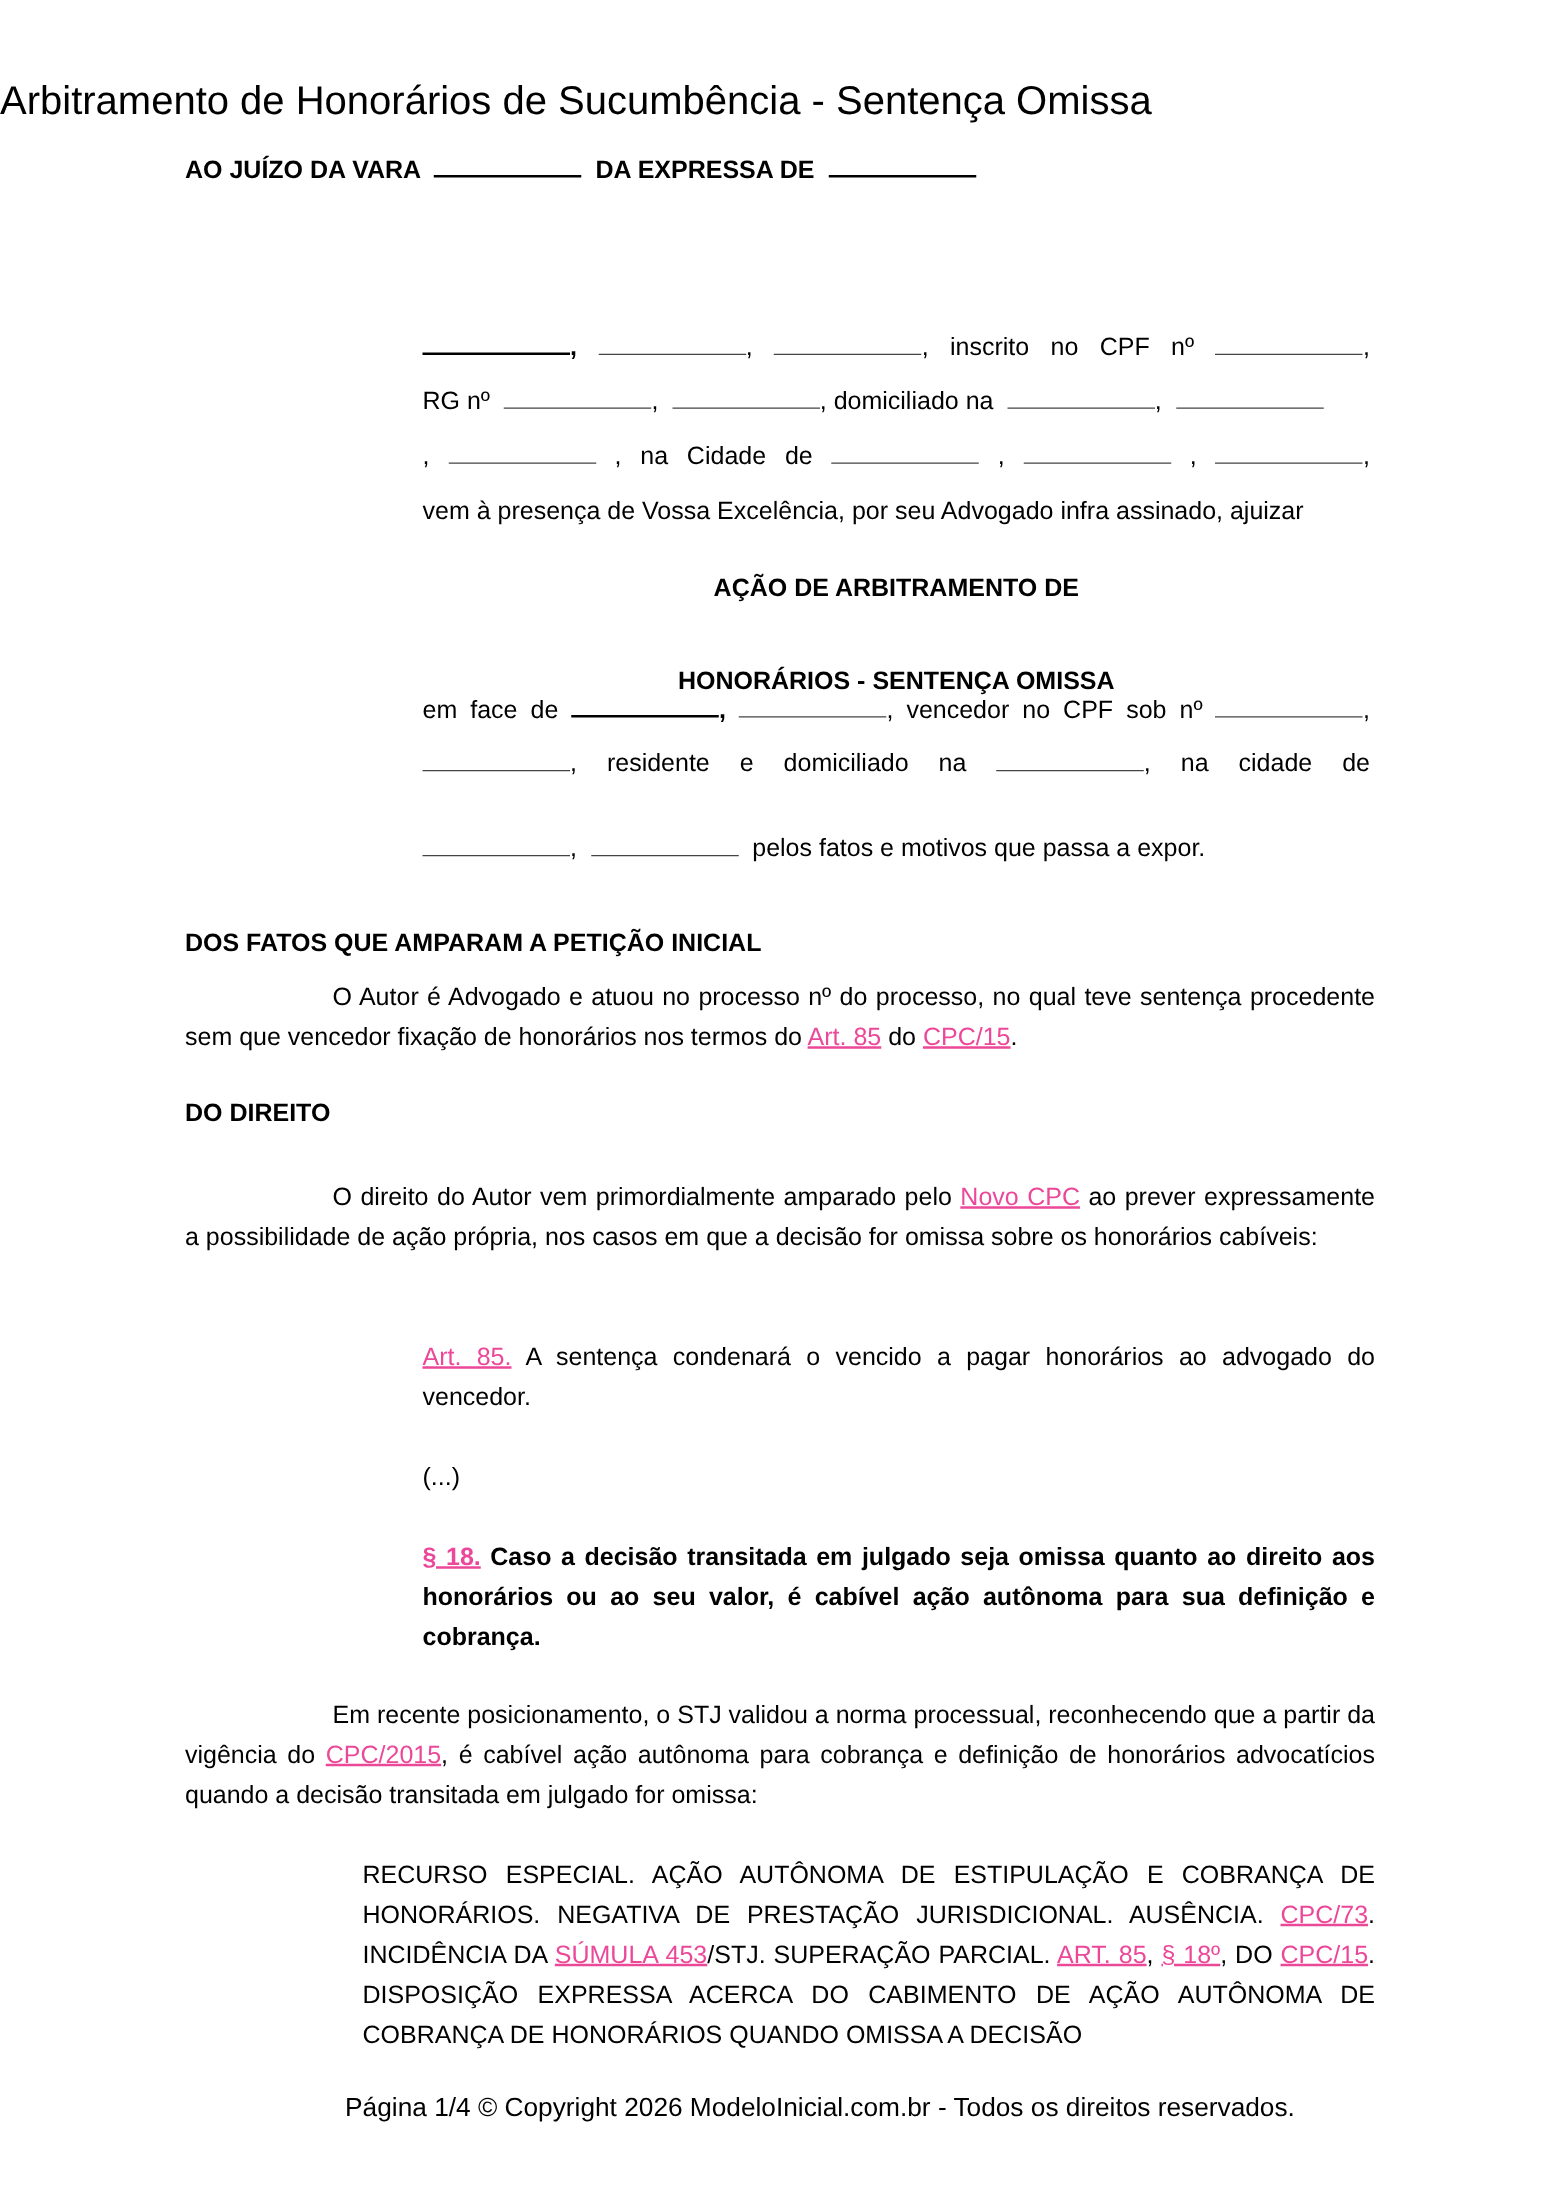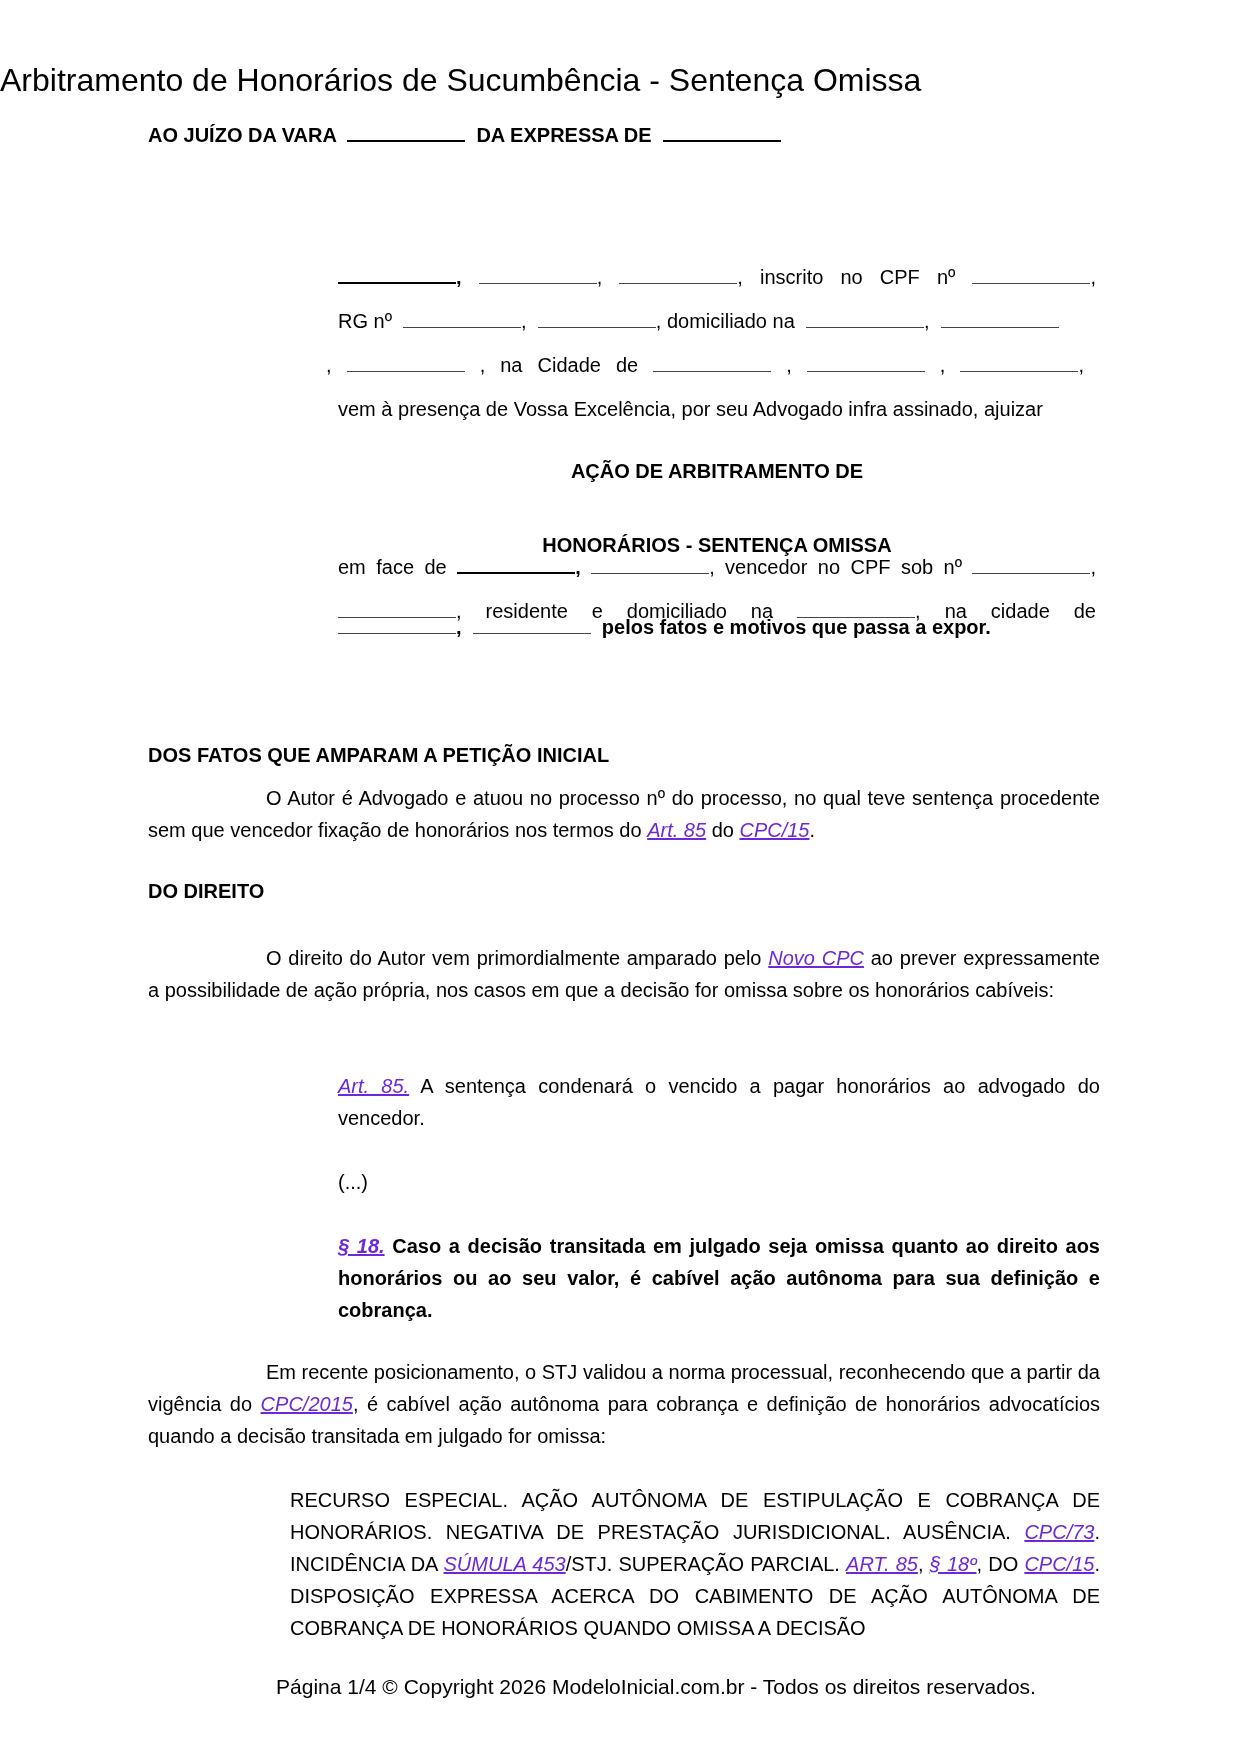--- a/index.html
+++ b/index.html
@@ -6,21 +6,21 @@
   body { width: 1240px; height: 1754px; position: relative; overflow: hidden;
          font-family: "Liberation Sans", sans-serif; color: #000; }
   .abs { position: absolute; }
   .header-title { left: 0; width: 1072px; top: 62px; text-align: left; font-size: 32px; }
   .bold { font-weight: bold; }
   .line { font-size: 20px; white-space: nowrap; }
   .just { text-align: justify; text-align-last: justify; white-space: normal; }
   .fill { display: inline-block; border-bottom: 1px solid #444; height: 16px; vertical-align: baseline; }
   .fill.thick { border-bottom: 2px solid #000; }
   .w118 { width: 118px; }
-  a.link { color: #6d28d9; text-decoration: underline; font-style: italic; }
+  a.link { color: #ec4899; text-decoration: underline; }
   .para { font-size: 20px; line-height: 32px; text-align: justify; }
   .center { text-align: center; }
   .footer { left: 0; width: 1240px; top: 1675px; text-align: center; font-size: 21px; padding-left: 36px; }
 </style>
 </head>
 <body>
 
 <div class="abs header-title">Arbitramento de Honorários de Sucumbência - Sentença Omissa</div>
 
 <div class="abs line bold" style="left:148px; top:124px;">
@@ -38,21 +38,21 @@
   <span class="fill w118"></span>,
 </div>
 <div class="abs line" style="left:338px; width:758px; top:310px;">
   <span>RG nº</span>
   &nbsp;<span class="fill w118"></span>,
   &nbsp;<span class="fill w118"></span>,
   <span>domiciliado na</span>
   &nbsp;<span class="fill w118"></span>,
   &nbsp;<span class="fill w118"></span>
 </div>
-<div class="abs line just" style="left:326px; width:758px; top:354px;">
+<div class="abs line just" style="left:338px; width:758px; top:354px;">
   ,&nbsp;<span class="fill w118"></span>
   ,&nbsp;<span>na Cidade de</span>
   <span class="fill w118"></span>
   , <span class="fill w118"></span>
   , <span class="fill w118"></span>,
 </div>
 <div class="abs line" style="left:338px; top:398px;">vem à presença de Vossa Excelência, por seu Advogado infra assinado, ajuizar</div>
 
 <div class="abs line bold center" style="left:338px; width:758px; top:460px;">AÇÃO DE ARBITRAMENTO DE</div>
 <div class="abs line bold center" style="left:338px; width:758px; top:492px;margin-top:42px;">HONORÁRIOS - SENTENÇA OMISSA</div>
@@ -63,21 +63,21 @@
   <span class="fill w118"></span>,
   <span>vencedor no CPF sob nº</span>
   <span class="fill w118"></span>,
 </div>
 <div class="abs line just" style="left:338px; width:758px; top:600px;">
   <span class="fill w118"></span>,
   <span>residente e domiciliado na</span>
   <span class="fill w118"></span>,
   <span>na cidade de</span>
 </div>
-<div class="abs line" style="left:338px; top:616px;font-weight:bold;">
+<div class="abs line" style="left:338px; top:668px;">
   <span class="fill w118"></span>,
   &nbsp;<span class="fill w118"></span>
   &nbsp;<span>pelos fatos e motivos que passa a expor.</span>
 </div>
 
 <div class="abs line bold" style="left:148px; top:720px;margin-top:24px;">DOS FATOS QUE AMPARAM A PETIÇÃO INICIAL</div>
 <div class="abs para" style="left:148px; width:952px; top:782px; text-indent:118px;"><span>O Autor é Advogado e atuou no processo nº do processo, no qual teve sentença procedente sem que vencedor fixação de honorários nos termos do </span><a class="link" href="#">Art. 85</a><span> do </span><a class="link" href="#">CPC/15</a><span>.</span></div>
 
 <div class="abs line bold" style="left:148px; top:880px;">DO DIREITO</div>
 <div class="abs para" style="left:148px; width:952px; top:942px; text-indent:118px;"><span>O direito do Autor vem primordialmente amparado pelo </span><a class="link" href="#">Novo CPC</a><span> ao prever expressamente a possibilidade de ação própria, nos casos em que a decisão for omissa sobre os honorários cabíveis:</span></div>

